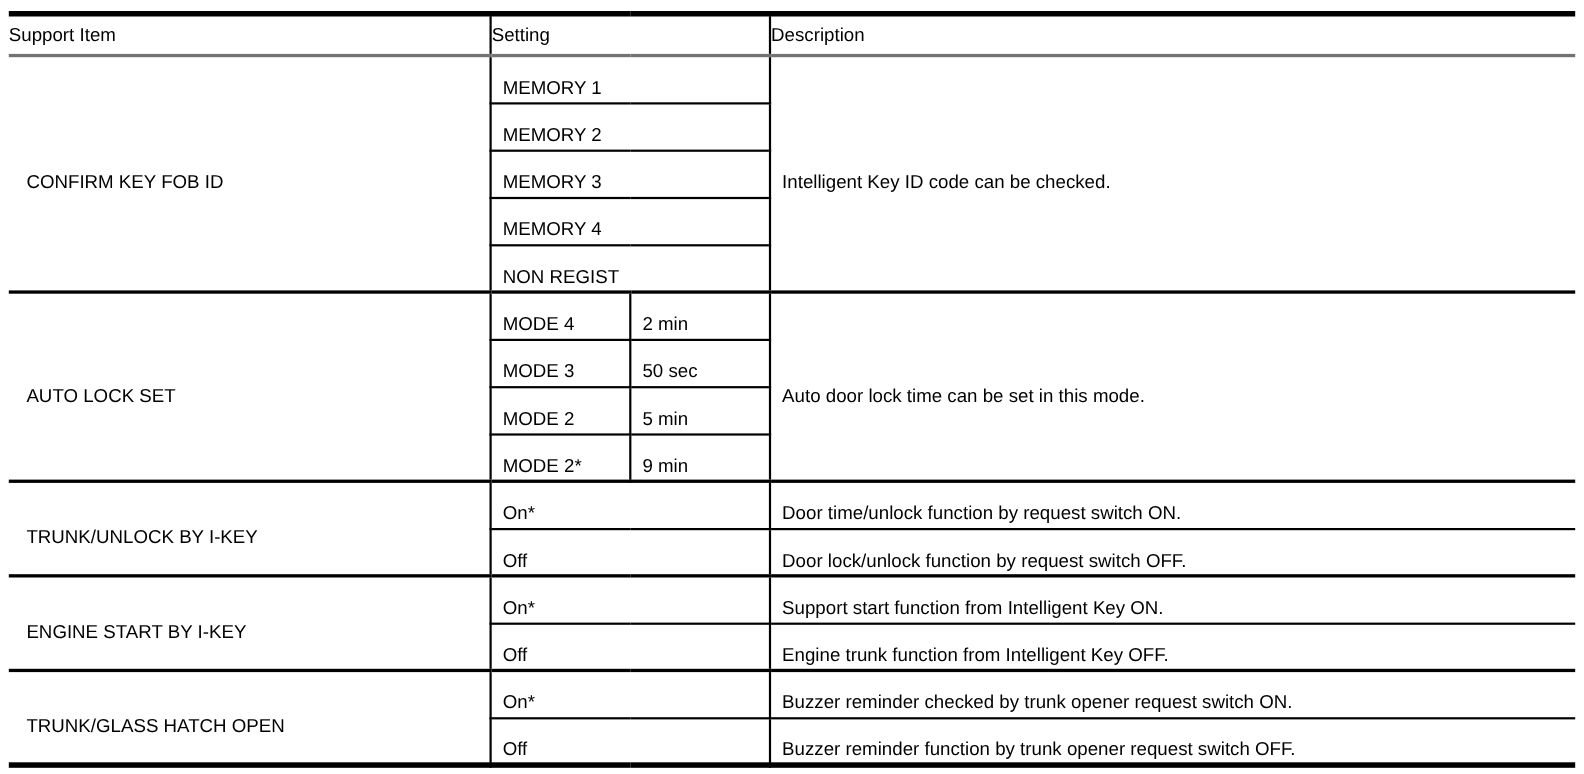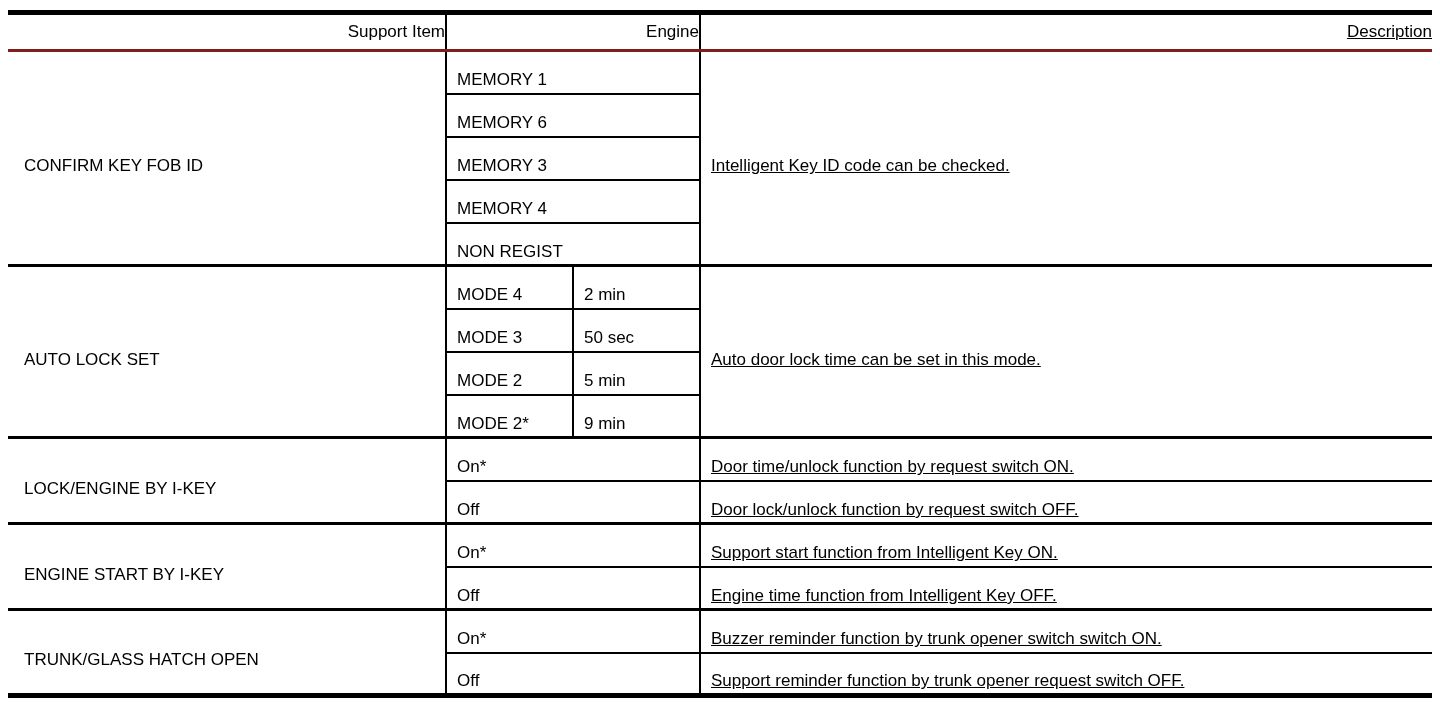--- a/index.html
+++ b/index.html
@@ -37,29 +37,29 @@
     vertical-align: middle;
     padding: 16px 6px 0 10px;
     white-space: nowrap;
     overflow: hidden;
   }
   
   .support-table th:first-child,
   .support-table td.item,
   .support-table tr.r-hdr th:first-child { border-left: 0; }
   .support-table th:last-child,
-  .support-table td.desc { border-right: 0; text-decoration: underline; }
+  .support-table td.desc { border-right: 0; }
 
   .support-table tr { height: 43px; }
   .support-table tr.r-hdr { height: 38px; }
 
   .support-table tr.r-hdr th {
-    text-align: right;
+    text-align: left;
     padding: 0;
-    border-bottom: 3px solid #7f1d1d;
+    border-bottom: 3px solid #737373;
   }
   
   .support-table tr.sec > td { border-top: 3px solid #000; }
 
   .support-table td.item { padding-left: 16px; }
 </style>
 </head>
 <body>
 
 <div class="page">
@@ -67,31 +67,31 @@
     <colgroup>
       <col style="width:438px">
       <col style="width:127px">
       <col style="width:127px">
       <col style="width:732px">
     </colgroup>
 
     <tbody>
         <tr class="r-hdr">
       <th>Support Item</th>
-      <th colspan="2">Engine</th>
+      <th colspan="2">Setting</th>
       <th>Description</th>
     </tr>
 
     <tr class="sec">
       <td rowspan="5" class="item">CONFIRM KEY FOB ID</td>
       <td colspan="2">MEMORY 1</td>
       <td rowspan="5" class="desc">Intelligent Key ID code can be checked.</td>
     </tr>
     <tr>
-      <td colspan="2">MEMORY 6</td>
+      <td colspan="2">MEMORY 2</td>
     </tr>
     <tr>
       <td colspan="2">MEMORY 3</td>
     </tr>
     <tr>
       <td colspan="2">MEMORY 4</td>
     </tr>
     <tr>
       <td colspan="2">NON REGIST</td>
     </tr>
@@ -109,43 +109,43 @@
     <tr>
       <td>MODE 2</td>
       <td>5 min</td>
     </tr>
     <tr>
       <td>MODE 2*</td>
       <td>9 min</td>
     </tr>
 
     <tr class="sec">
-      <td rowspan="2" class="item">LOCK/ENGINE BY I-KEY</td>
+      <td rowspan="2" class="item">TRUNK/UNLOCK BY I-KEY</td>
       <td colspan="2">On*</td>
       <td class="desc">Door time/unlock function by request switch ON.</td>
     </tr>
     <tr>
       <td colspan="2">Off</td>
       <td class="desc">Door lock/unlock function by request switch OFF.</td>
     </tr>
 
     <tr class="sec">
       <td rowspan="2" class="item">ENGINE START BY I-KEY</td>
       <td colspan="2">On*</td>
       <td class="desc">Support start function from Intelligent Key ON.</td>
     </tr>
     <tr>
       <td colspan="2">Off</td>
-      <td class="desc">Engine time function from Intelligent Key OFF.</td>
+      <td class="desc">Engine trunk function from Intelligent Key OFF.</td>
     </tr>
 
     <tr class="sec">
       <td rowspan="2" class="item">TRUNK/GLASS HATCH OPEN</td>
       <td colspan="2">On*</td>
-      <td class="desc">Buzzer reminder function by trunk opener switch switch ON.</td>
+      <td class="desc">Buzzer reminder checked by trunk opener request switch ON.</td>
     </tr>
     <tr>
       <td colspan="2">Off</td>
-      <td class="desc">Support reminder function by trunk opener request switch OFF.</td>
+      <td class="desc">Buzzer reminder function by trunk opener request switch OFF.</td>
     </tr>
   </tbody>
     </table>
 </div>
 
 </body></html>

